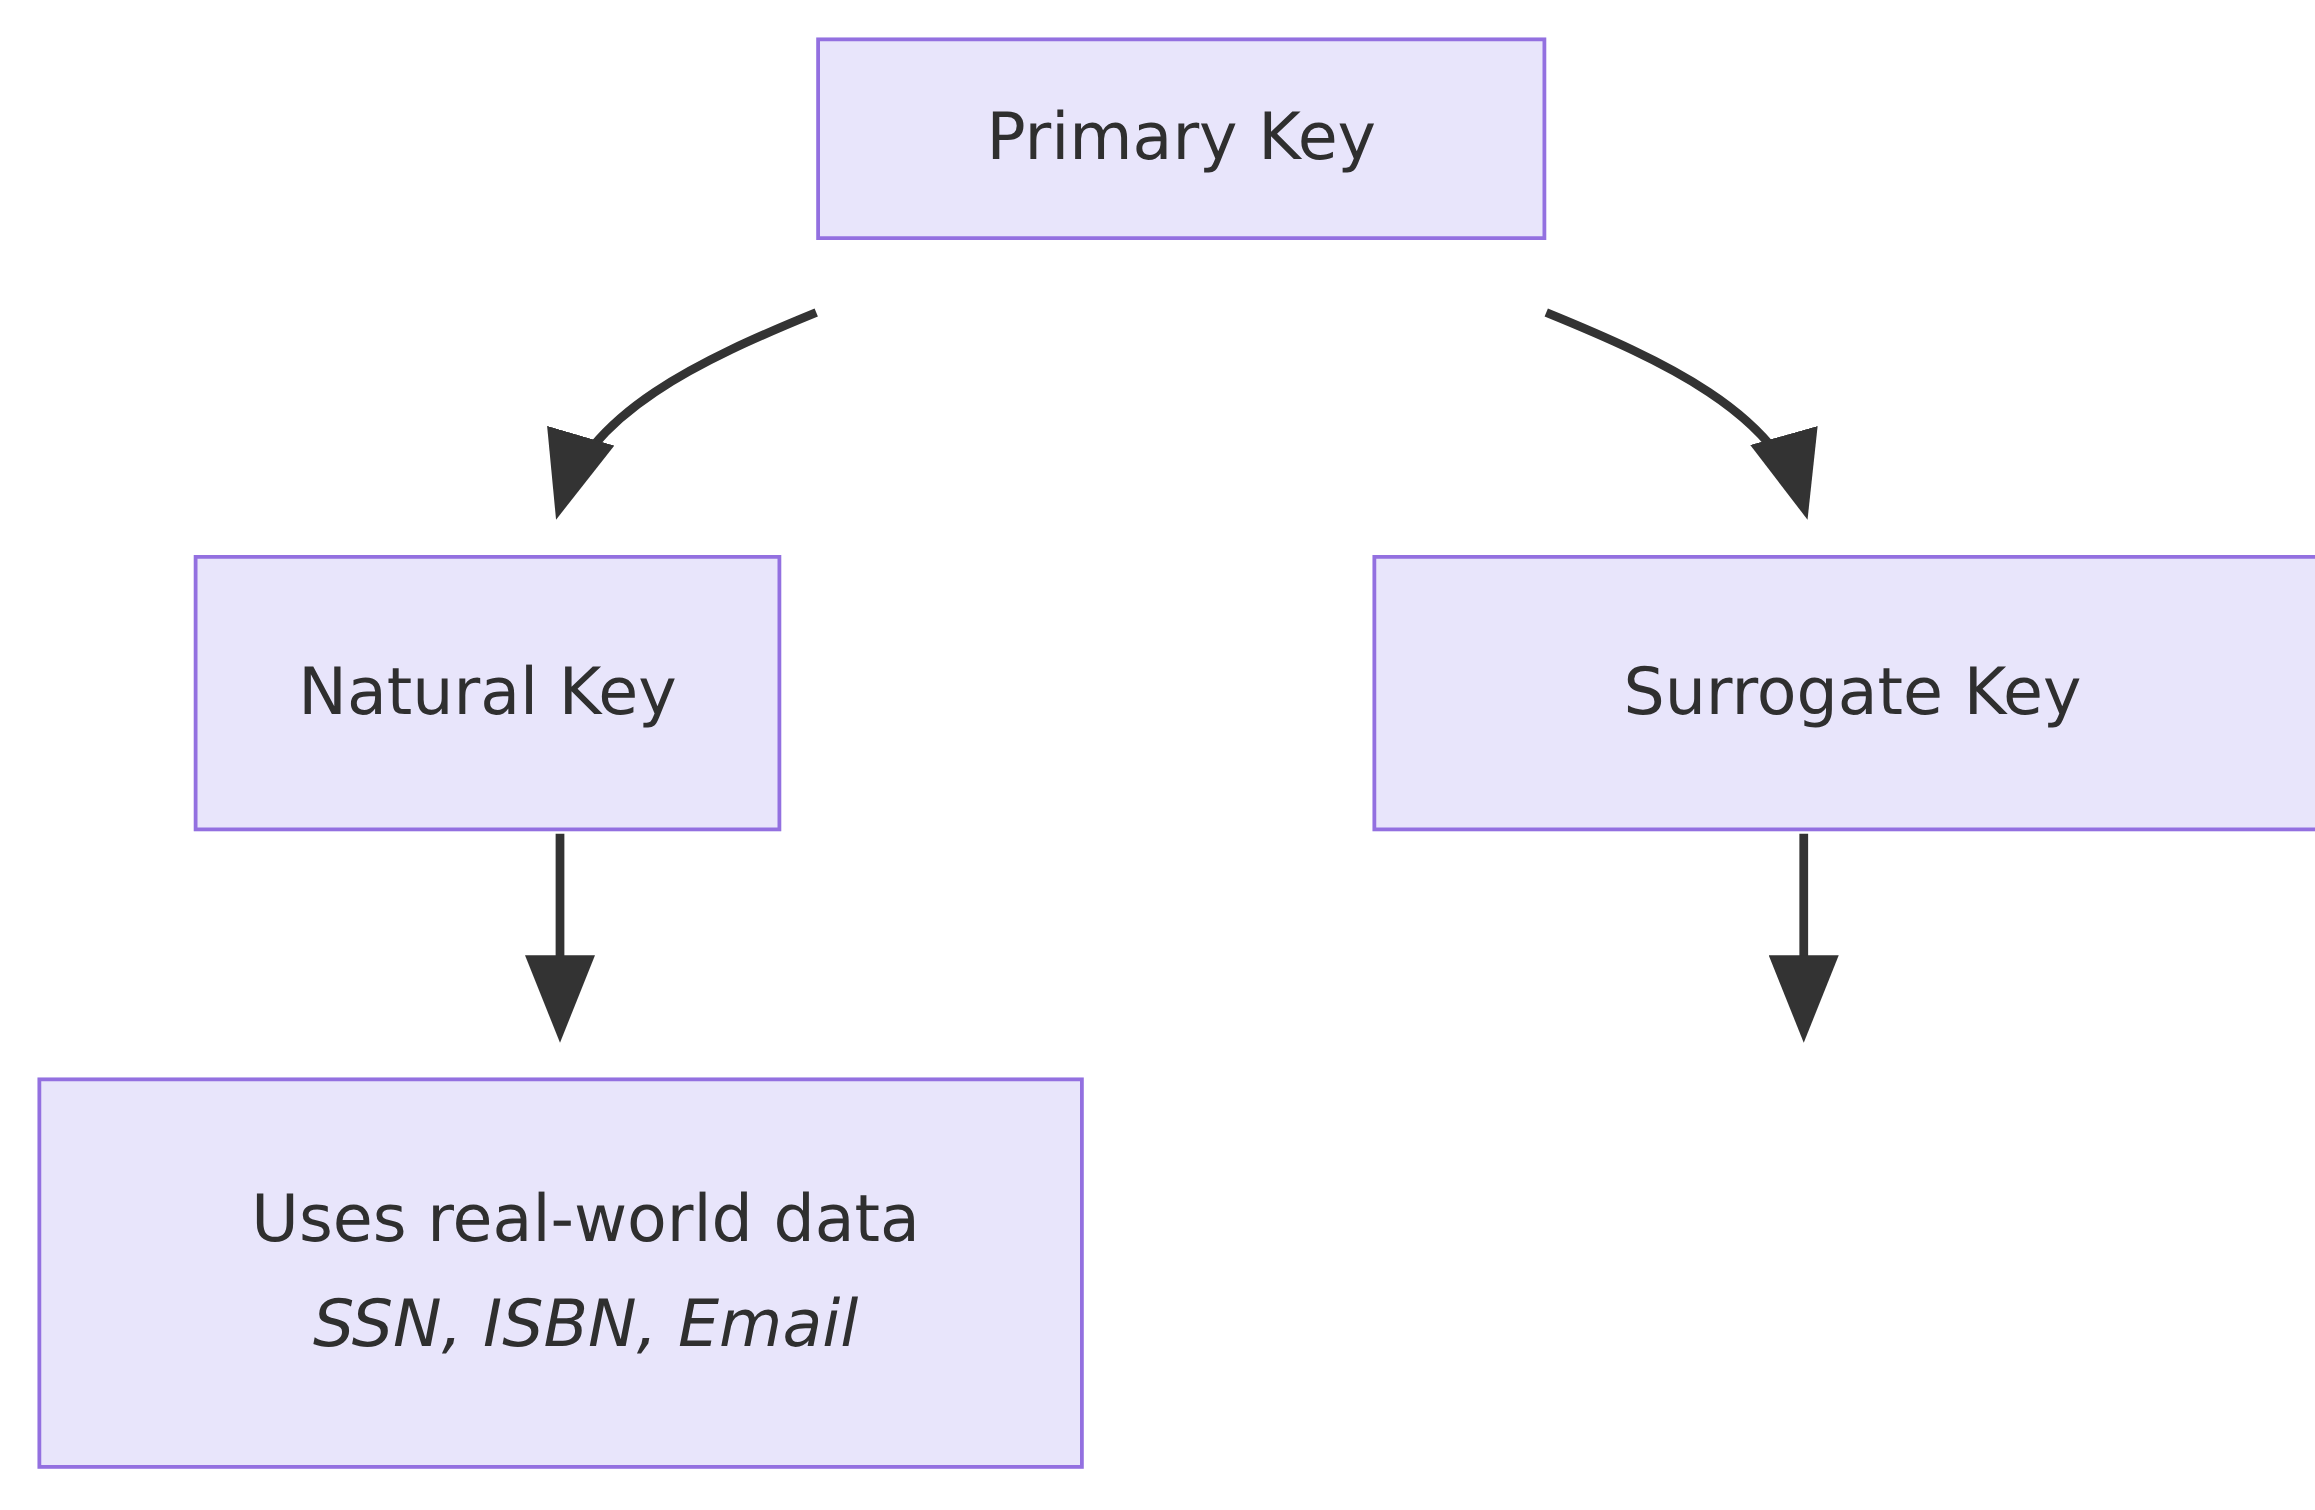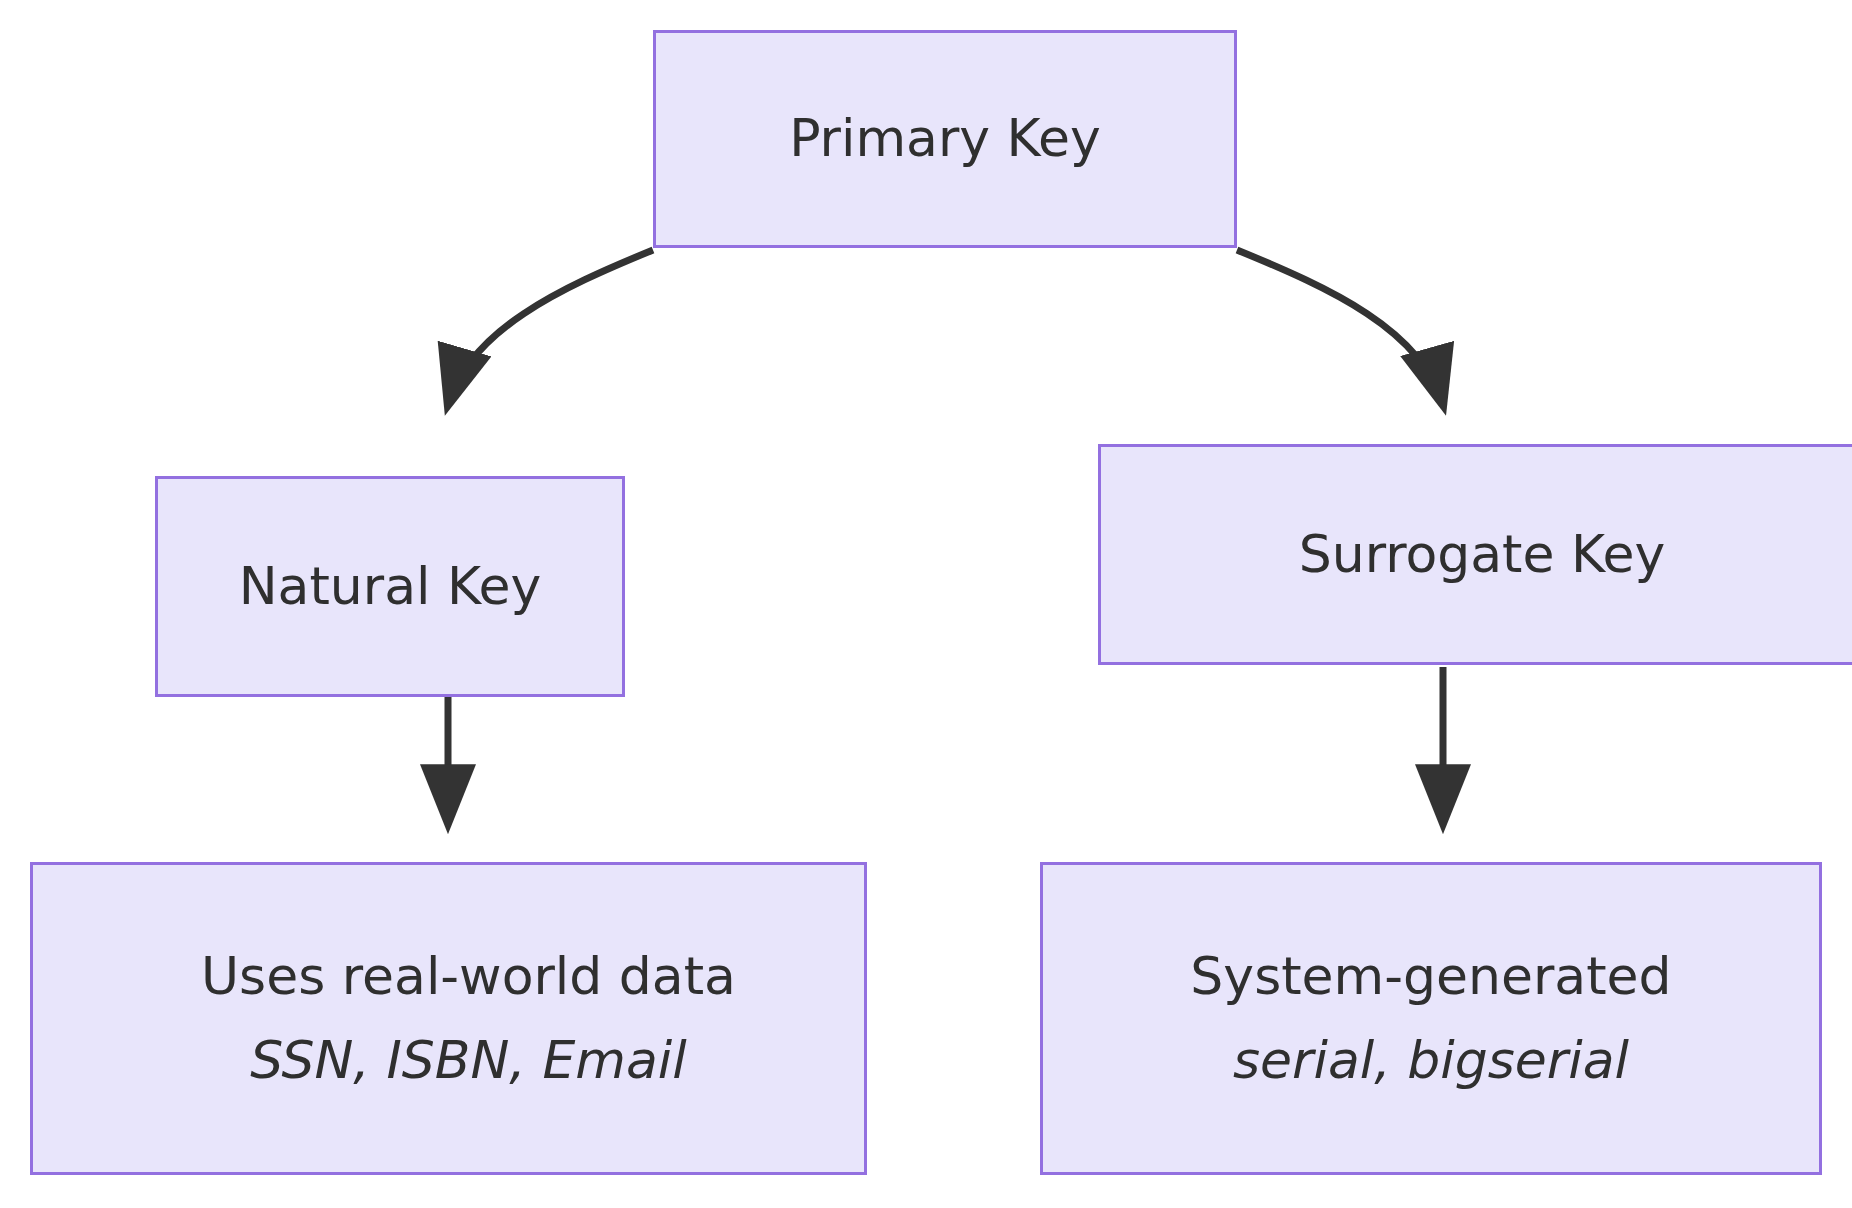--- a/index.html
+++ b/index.html
@@ -36,28 +36,27 @@
     display: block;
   }
   .node .line + .line {
     margin-top: 14px;
     font-style: italic;
   }
   #node-primary-key {
     left: 653px;
     top: 30px;
     width: 584px;
-    height: 218px;
+    height: 162px;
   }
   #node-natural-key {
     left: 155px;
     top: 444px;
     width: 470px;
     height: 221px;
-    margin-top: 32px;
   }
   #node-surrogate-key {
     left: 1098px;
     top: 444px;
     width: 768px;
     height: 221px;
   }
   #node-natural-key-detail {
     left: 30px;
     top: 862px;
@@ -111,18 +110,14 @@
 
   <div class="node" id="node-surrogate-key">
     <span class="line">Surrogate Key</span>
   </div>
 
   <div class="node" id="node-natural-key-detail">
     <span class="line">Uses real-world data</span>
     <span class="line">SSN, ISBN, Email</span>
   </div>
 
-  <div class="node" id="node-surrogate-key-detail">
-    <span class="line">System-generated</span>
-    <span class="line">serial, bigserial</span>
-  </div>
 
 </div>
 
 </body></html>

